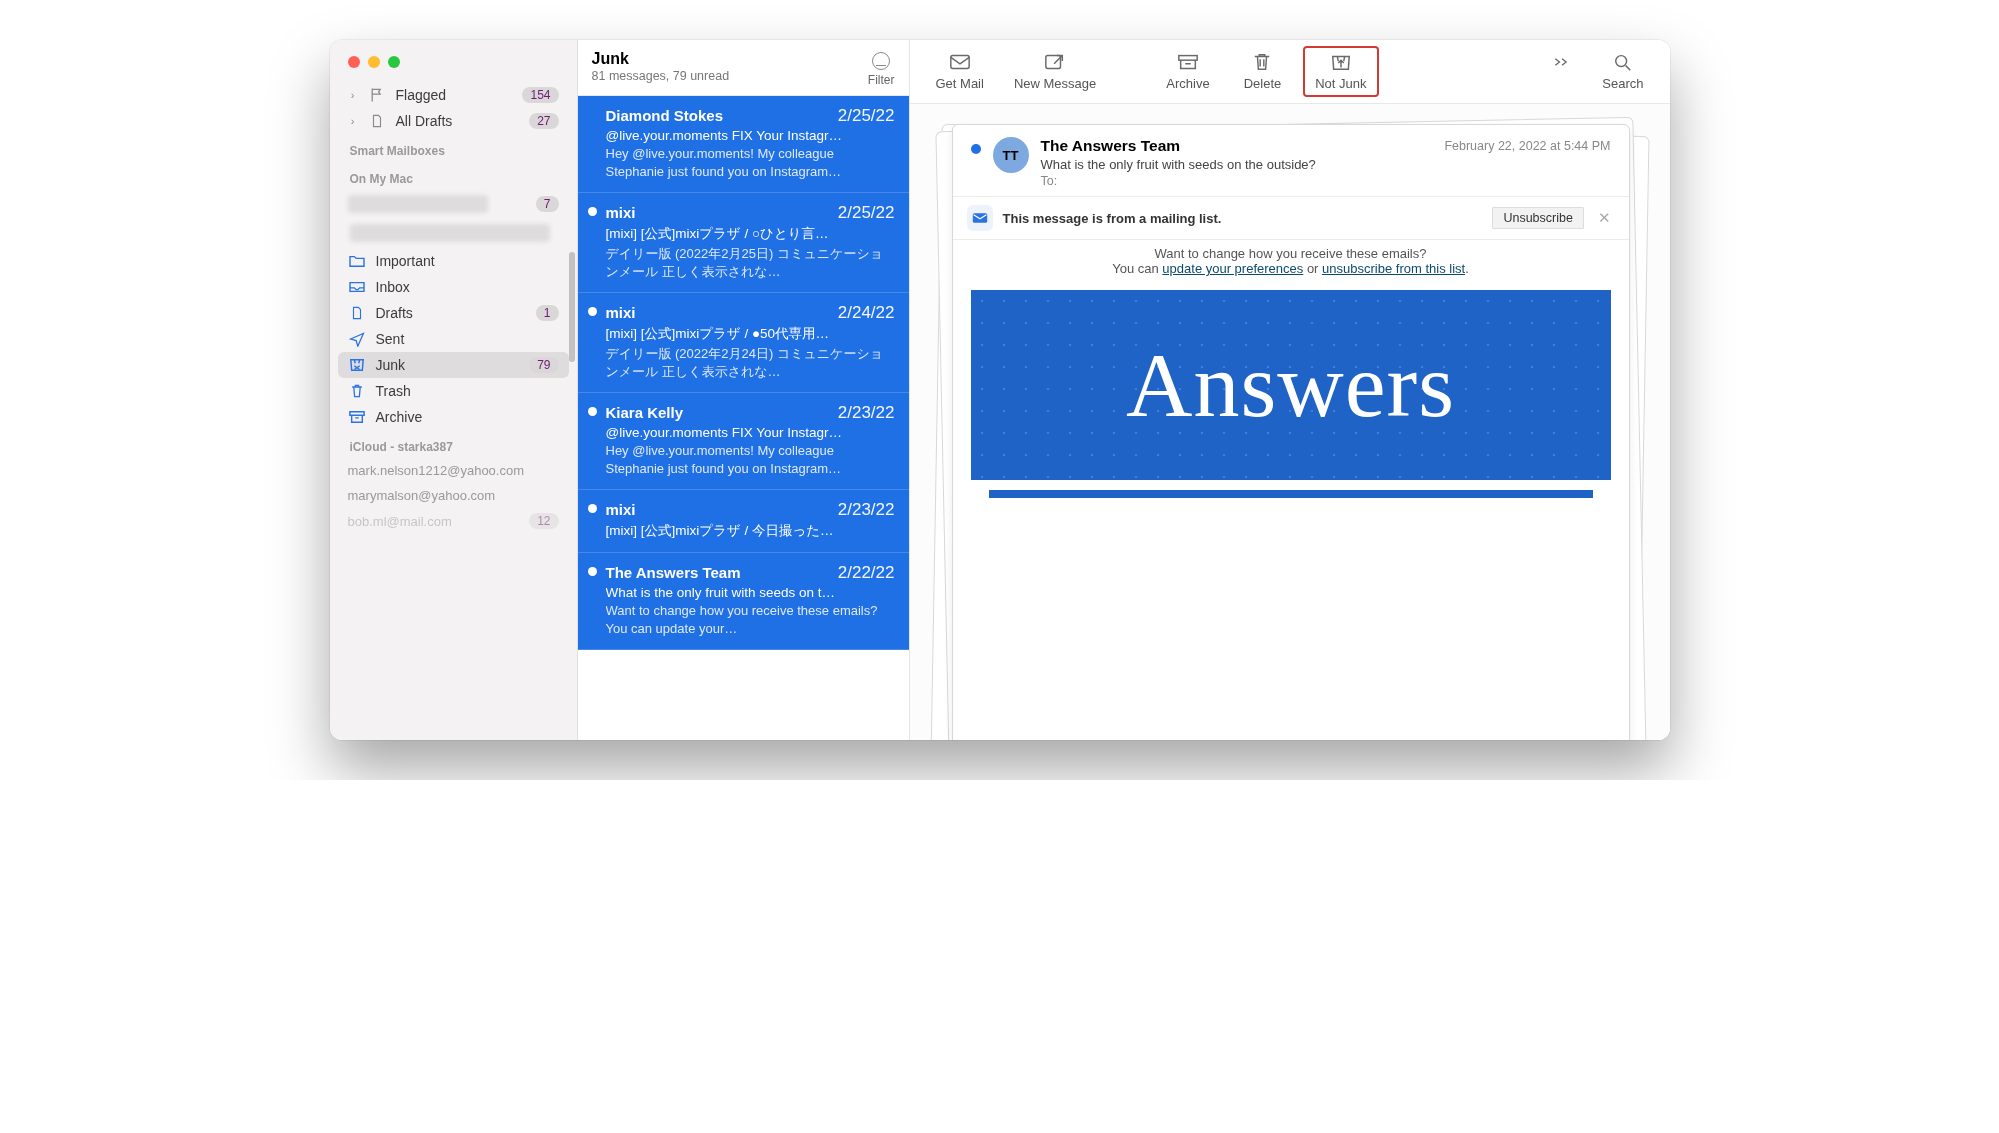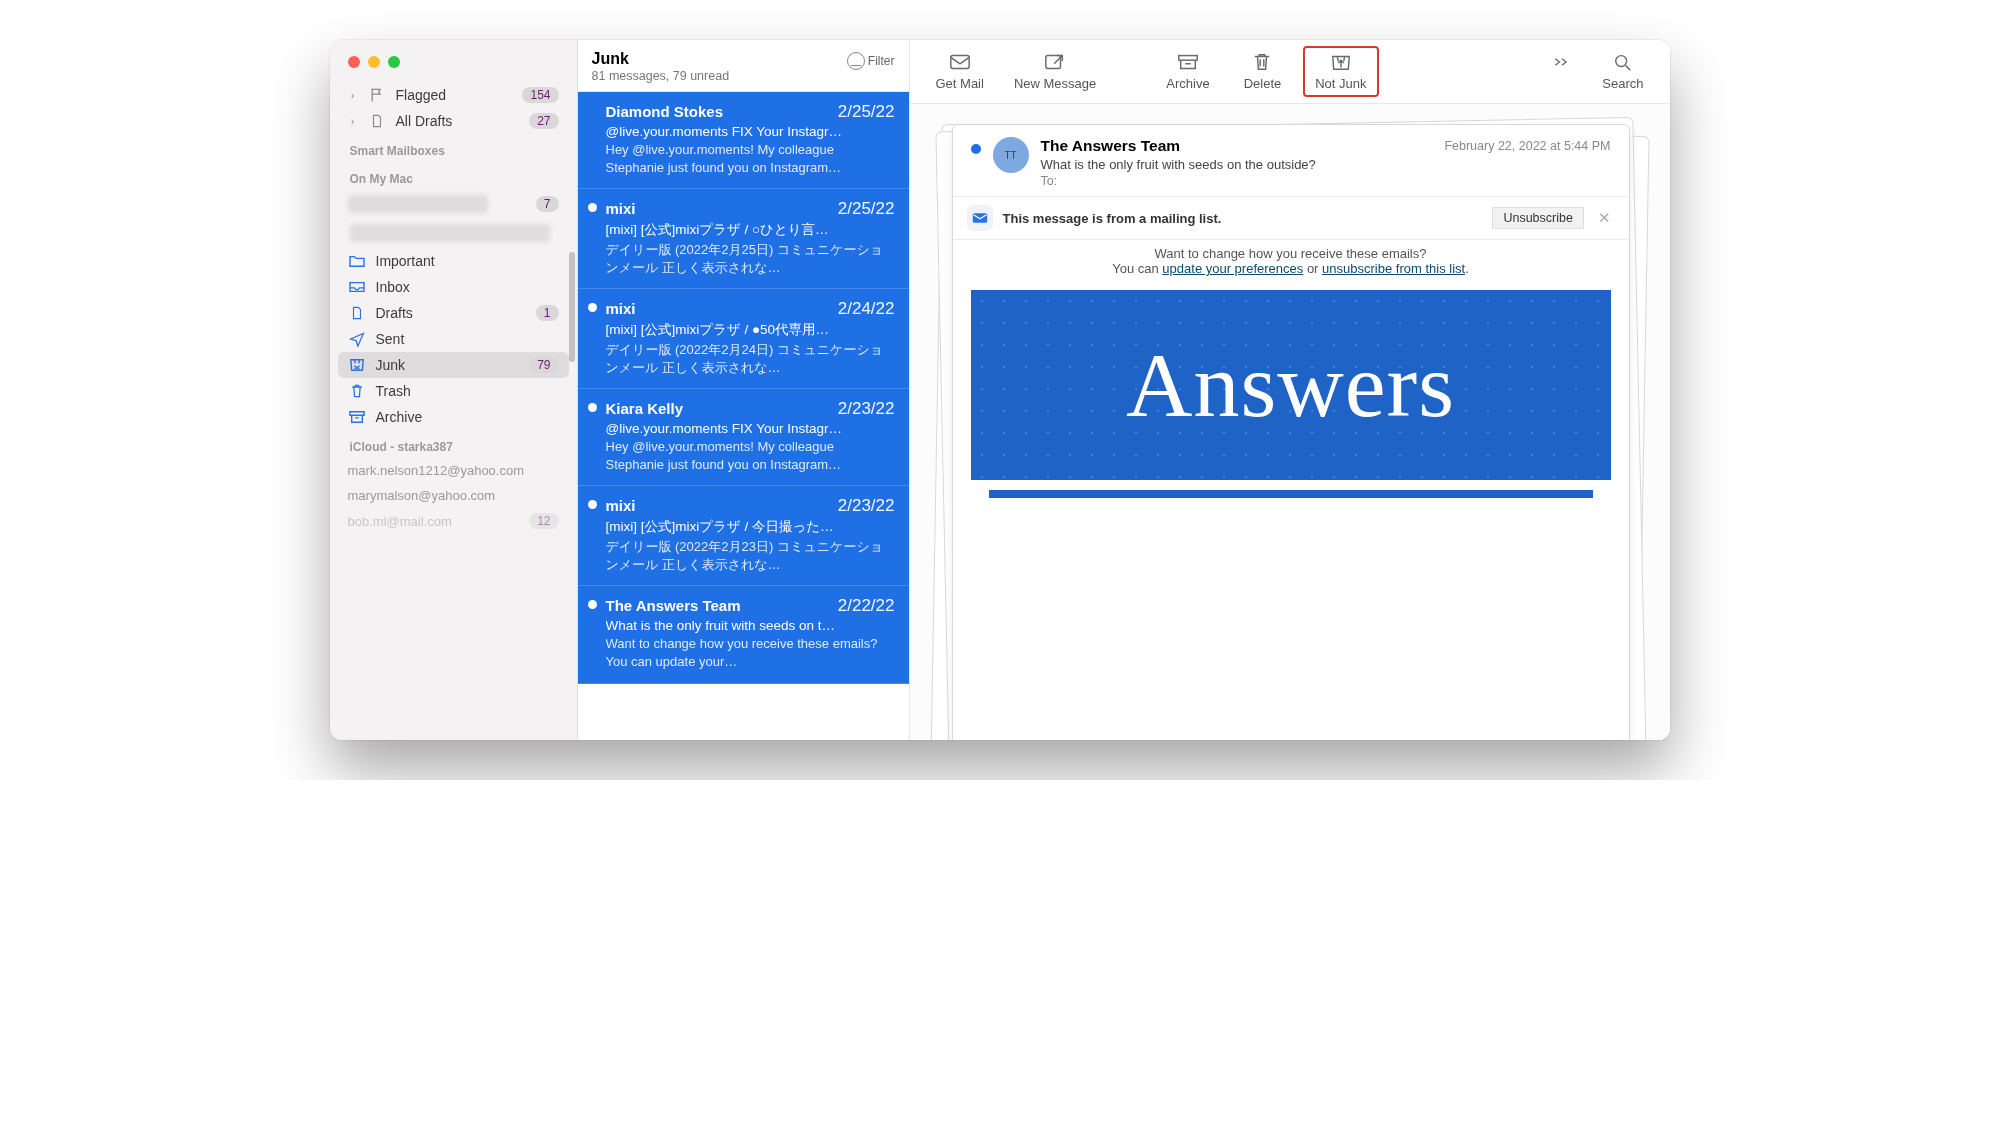--- a/index.html
+++ b/index.html
@@ -96,21 +96,21 @@
     flex-shrink:0;
   }
   .listhead {
     padding:10px 14px 8px 14px;
     border-bottom:1px solid #e8e8e8;
     display:flex; align-items:flex-start;
   }
   .listhead .t { flex:1; }
   .listhead .title { font-weight:700; font-size:16px; }
   .listhead .sub { font-size:12.5px; color:#777; margin-top:1px;}
-  .listhead .filter { display:flex; flex-direction:row; align-items:center; color:#666; font-size:12px; gap:3px; padding-top:2px;}
+  .listhead .filter { display:flex; flex-direction:column; align-items:center; color:#666; font-size:12px; gap:3px; padding-top:2px;}
   .listhead .filter .fi { width:18px;height:18px; border:1.6px solid #888; border-radius:50%; position:relative;}
   .listhead .filter .fi::after{content:"";position:absolute;left:3px;right:3px;top:3px;bottom:3px;border-bottom:1.6px solid #888;}
 
   .messages { flex:1; overflow:hidden; }
   .msg {
     background:#1f6fe5;
     color:#fff;
     padding:10px 14px 12px 28px;
     border-bottom:1px solid rgba(255,255,255,0.18);
     position:relative;
@@ -153,21 +153,21 @@
   }
   .behind2 { transform:rotate(1deg); left:-16px; right:-14px; top:6px;}
   .card {
     position:absolute; inset:0;
     background:#fff; border:1px solid #d8d8d8; border-radius:6px;
     display:flex; flex-direction:column; overflow:hidden;
     box-shadow:0 4px 10px rgba(0,0,0,0.08);
   }
   .chead { padding:12px 18px 8px 18px; display:flex; gap:12px; align-items:flex-start;}
   .unread-dot { width:10px;height:10px;border-radius:50%;background:#1f6fe5; margin-top:7px;}
-  .avatar { width:36px;height:36px;border-radius:50%; background:#7da9e0; color:#7f1d1d; display:flex;align-items:center;justify-content:center; font-size:10px; font-weight:400;}
+  .avatar { width:36px;height:36px;border-radius:50%; background:#7da9e0; color:#000000; display:flex;align-items:center;justify-content:center; font-size:13px; font-weight:700;}
   .chead .meta { flex:1; }
   .chead .from { font-weight:700; font-size:15.5px;}
   .chead .subj2 { font-size:13px; color:#444; margin-top:2px;}
   .chead .to { font-size:12.5px; color:#888; margin-top:2px;}
   .chead .when { font-size:12.5px; color:#888; white-space:nowrap; padding-top:2px;}
 
   .mailstrip {
     display:flex; align-items:center; gap:10px;
     padding:8px 14px;
     border-top:1px solid #ececec; border-bottom:1px solid #ececec;
@@ -362,21 +362,20 @@
           <div class="subj">@live.your.moments FIX Your Instagr…</div>
           <div class="prev">Hey @live.your.moments! My colleague Stephanie just found you on Instagram…</div>
         </div>
         <div class="msg">
           <span class="dot"></span>
           <div class="row1">
             <span class="sender">mixi</span>
             <span class="date">2/23/22</span>
           </div>
           <div class="subj">[mixi] [公式]mixiプラザ / 今日撮った…</div>
-          <div class="prev">デイリー版 (2022年2月23日) コミュニケーションメール 正しく表示されな…</div>
         </div>
         <div class="msg">
           <span class="dot"></span>
           <div class="row1">
             <span class="sender">The Answers Team</span>
             <span class="date">2/22/22</span>
           </div>
           <div class="subj">What is the only fruit with seeds on t…</div>
           <div class="prev">Want to change how you receive these emails? You can update your…</div>
         </div>

